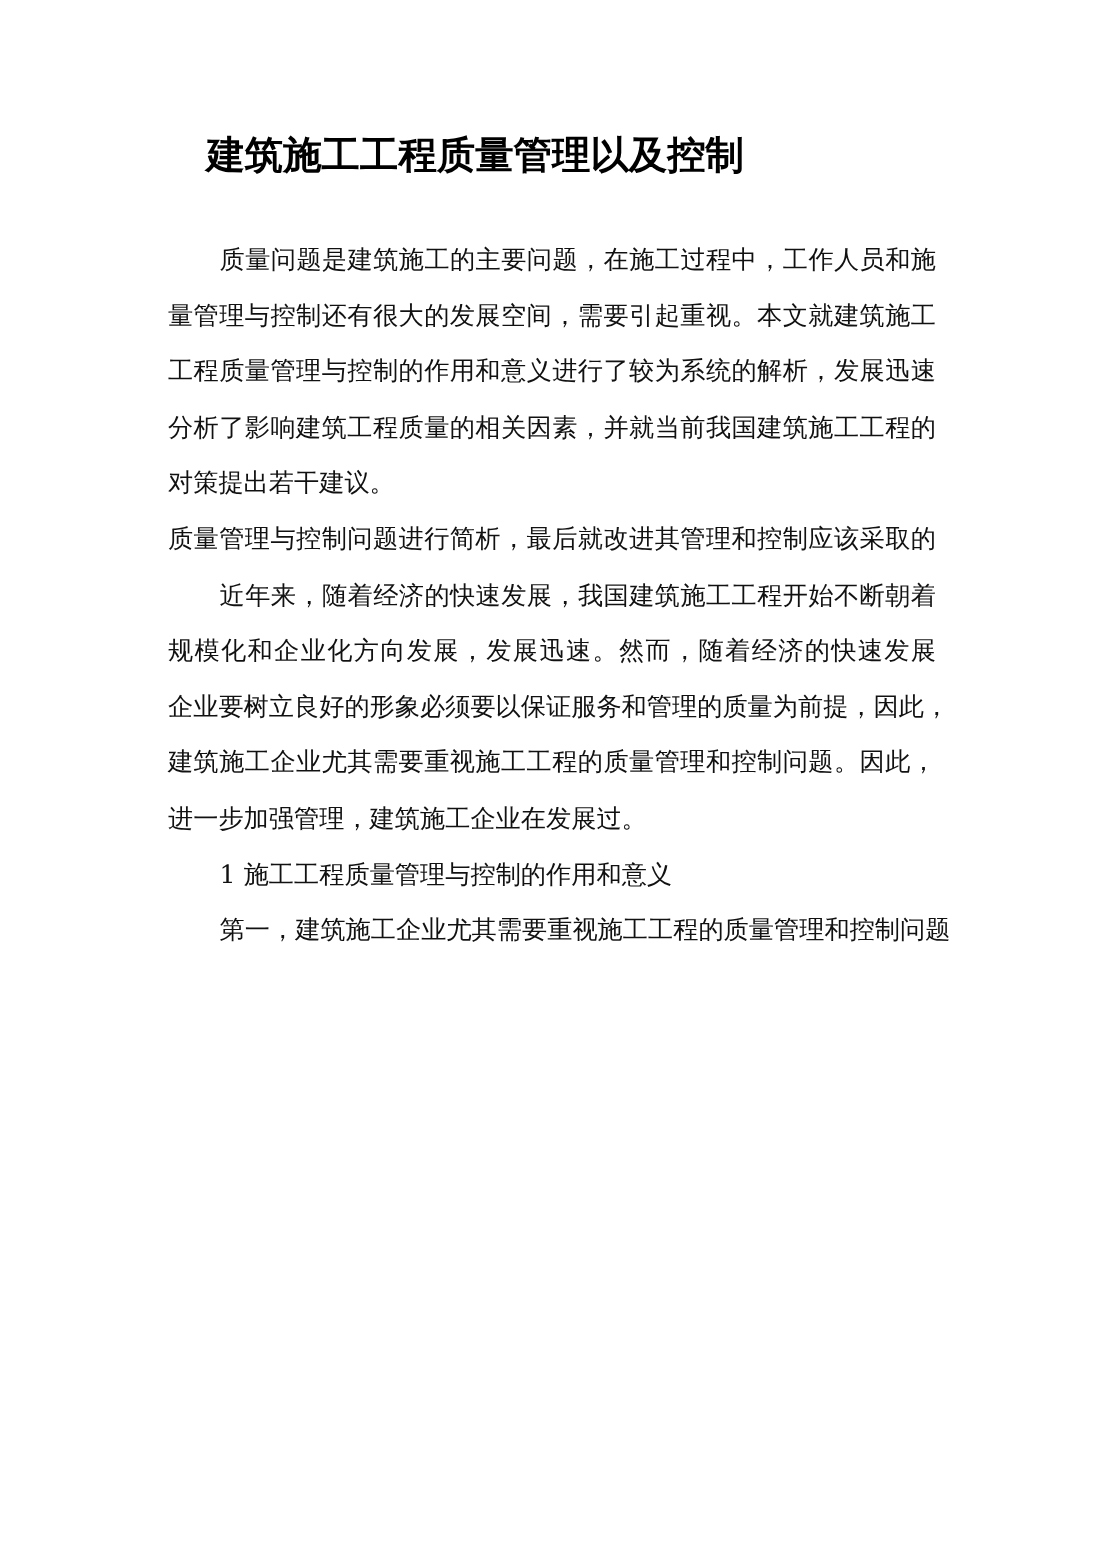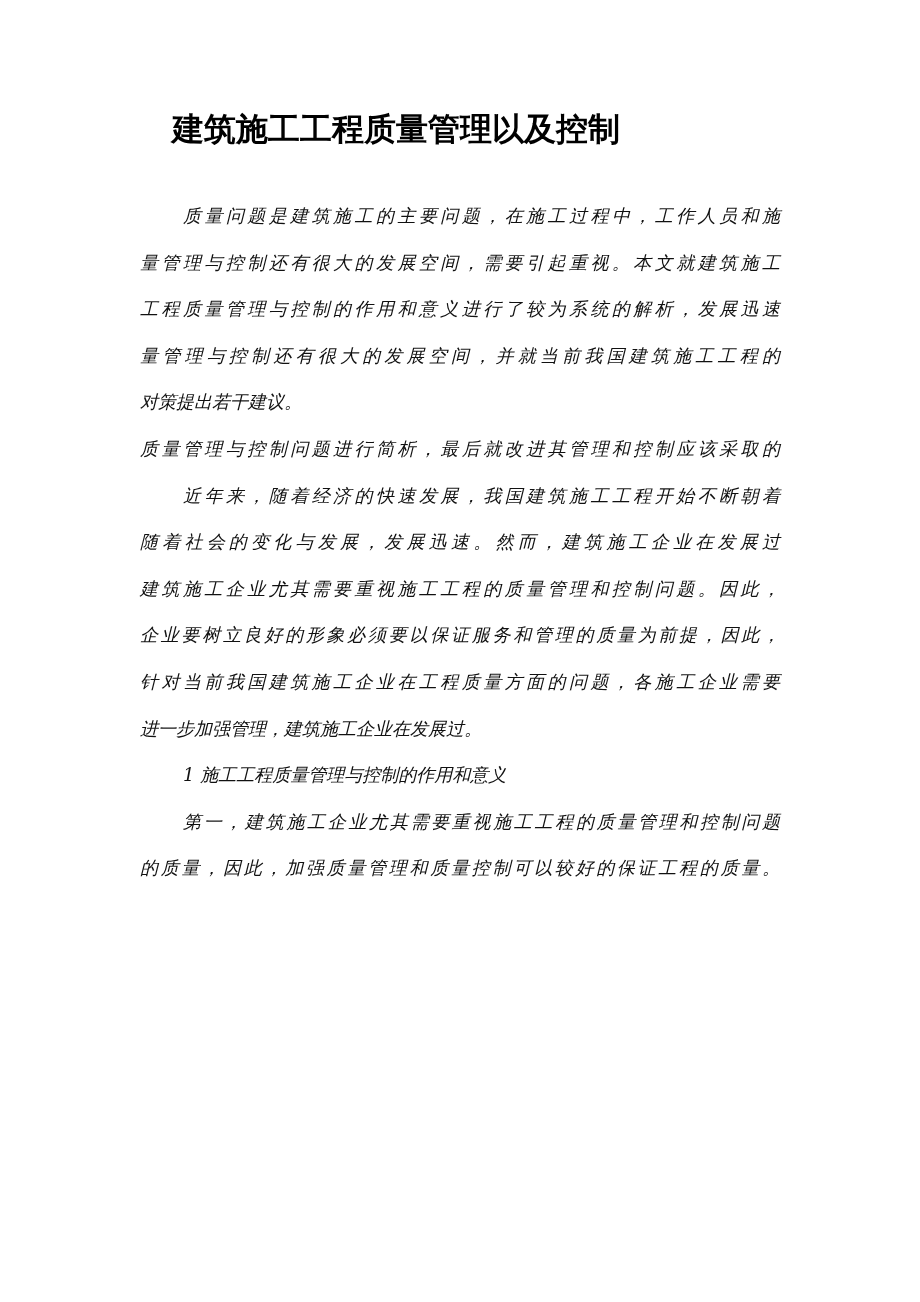--- a/index.html
+++ b/index.html
@@ -39,62 +39,59 @@
     }
     .body-text {
       position: absolute;
       left: 140px;
       top: 193px;
       width: 640px;
     }
     .line {
       height: 46.6px;
       line-height: 46.6px;
-      font-size: 18px;
+      font-size: 21px;
       white-space: nowrap;
       text-align: justify;
       text-align-last: justify;
       overflow: visible;
-      font-style: italic;
     }
     .line.indent {
       padding-left: 43px;
     }
     .line.last {
       text-align-last: left;
     }
   </style>
 </head>
 <body>
 
 <div class="page">
   <div class="title">建筑施工工程质量管理以及控制</div>
 
   <div class="body-text">
 
     <div>
       <div class="line indent">质量问题是建筑施工的主要问题，在施工过程中，工作人员和施</div>
       <div class="line">量管理与控制还有很大的发展空间，需要引起重视。本文就建筑施工</div>
       <div class="line">工程质量管理与控制的作用和意义进行了较为系统的解析，发展迅速</div>
-      <div class="line">量管理与控制还有很大的发展空间，并就当前我国建筑施工工程的</div>
+      <div class="line">分析了影响建筑工程质量的相关因素，并就当前我国建筑施工工程的</div>
       <div class="line last">对策提出若干建议。</div>
       <div class="line">质量管理与控制问题进行简析，最后就改进其管理和控制应该采取的</div>
     </div>
 
     <div>
       <div class="line indent">近年来，随着经济的快速发展，我国建筑施工工程开始不断朝着</div>
-      <div class="line">随着社会的变化与发展，发展迅速。然而，建筑施工企业在发展过</div>
+      <div class="line">规模化和企业化方向发展，发展迅速。然而，随着经济的快速发展</div>
+      <div class="line">企业要树立良好的形象必须要以保证服务和管理的质量为前提，因此，</div>
       <div class="line">建筑施工企业尤其需要重视施工工程的质量管理和控制问题。因此，</div>
-      <div class="line">企业要树立良好的形象必须要以保证服务和管理的质量为前提，因此，</div>
-      <div class="line">针对当前我国建筑施工企业在工程质量方面的问题，各施工企业需要</div>
       <div class="line last">进一步加强管理，建筑施工企业在发展过。</div>
     </div>
 
     <div>
       <div class="line indent last">1 施工工程质量管理与控制的作用和意义</div>
     </div>
 
     <div>
       <div class="line indent">第一，建筑施工企业尤其需要重视施工工程的质量管理和控制问题</div>
-      <div class="line">的质量，因此，加强质量管理和质量控制可以较好的保证工程的质量。</div>
     </div>
   </div>
 </div>
 
 </body></html>

